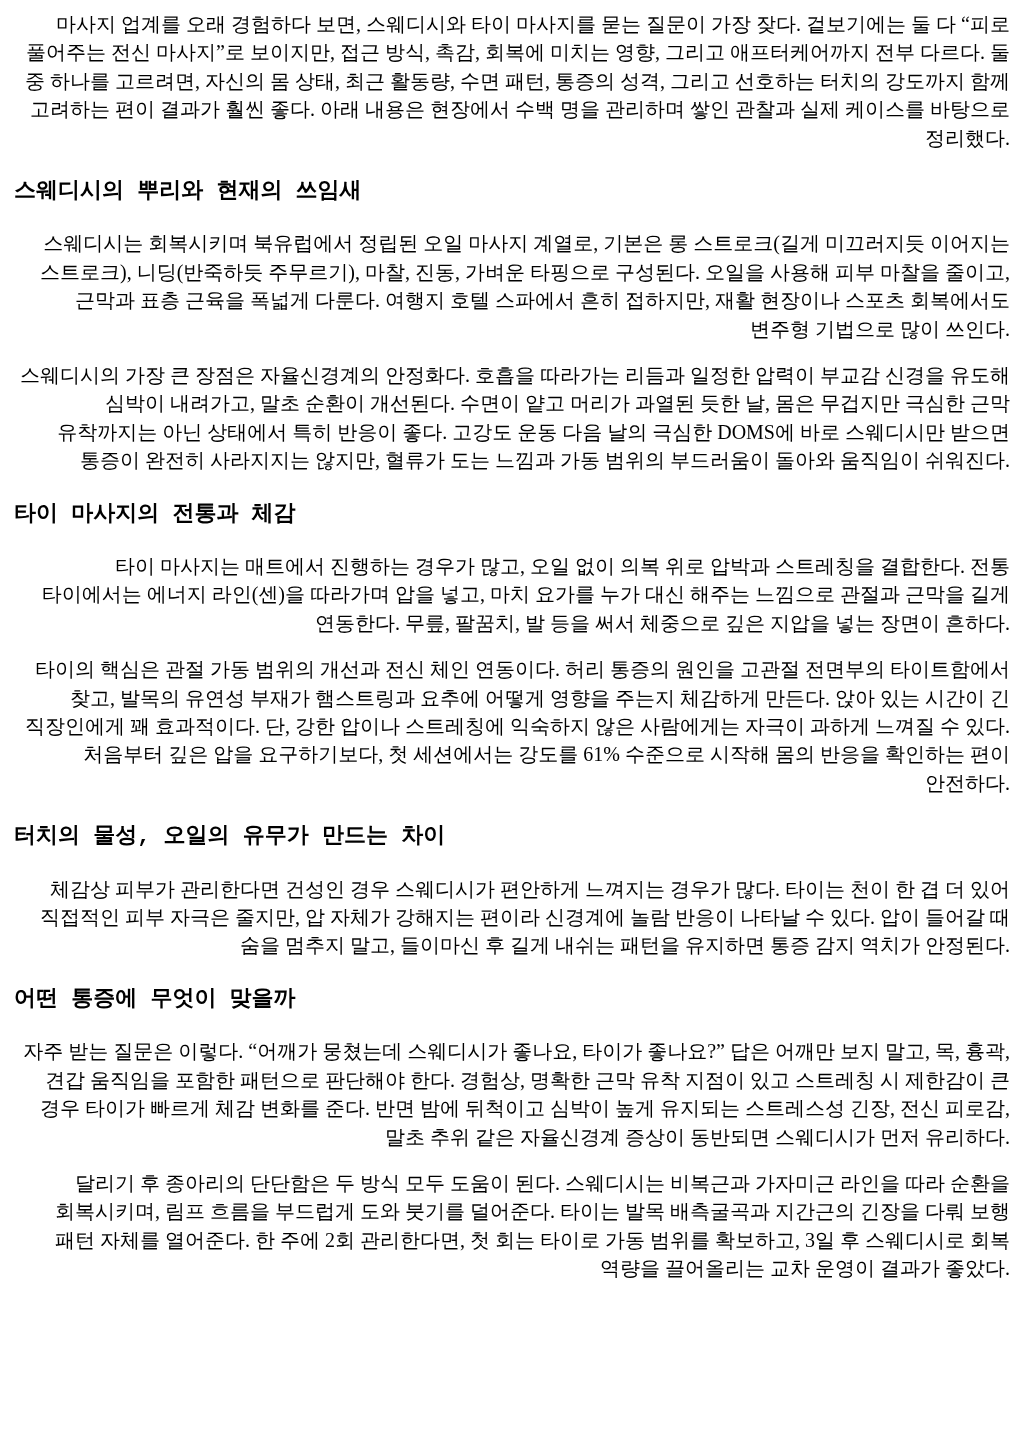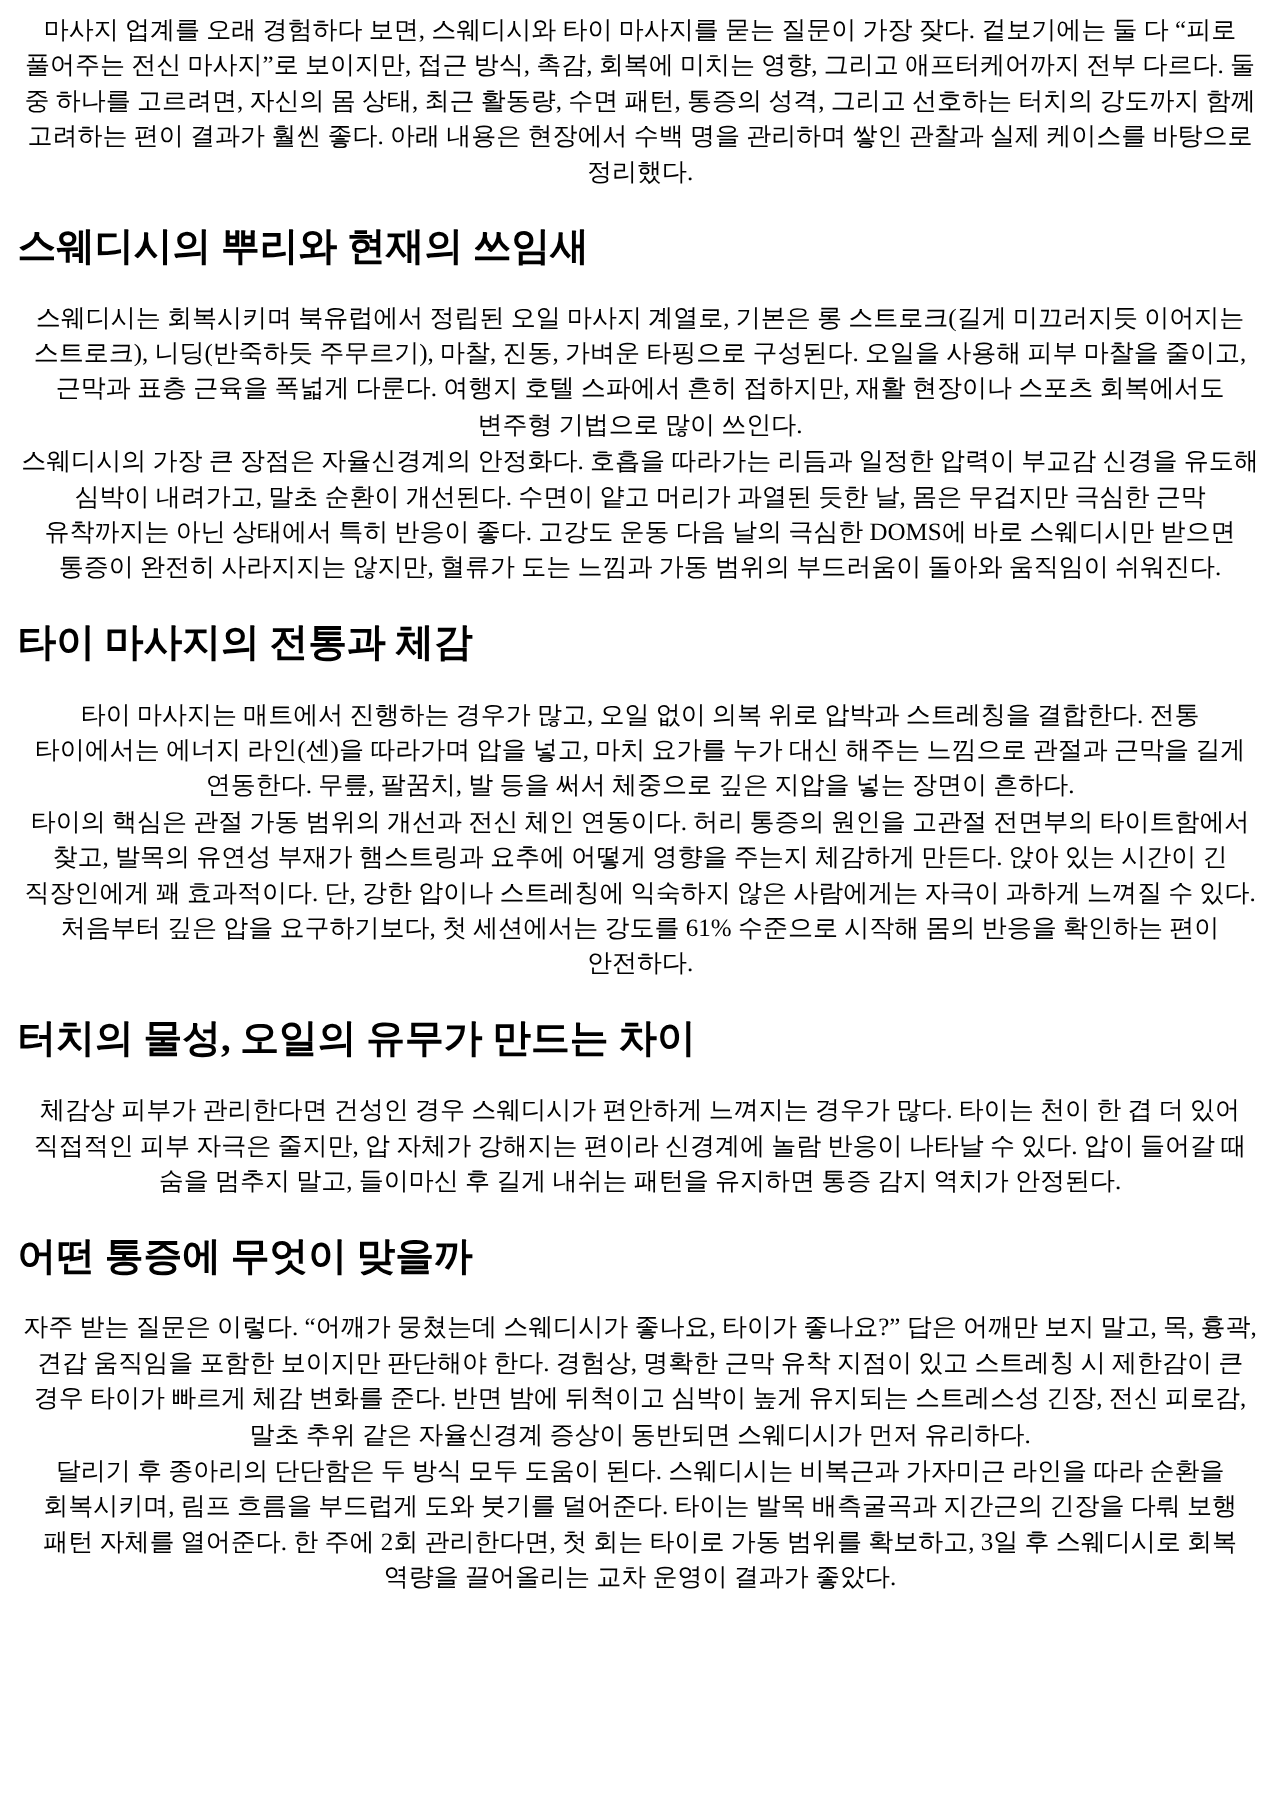--- a/index.html
+++ b/index.html
@@ -12,31 +12,31 @@
     box-sizing: border-box;
     font-family: "Liberation Serif", "DejaVu Serif", serif;
     color: #000000;
   }
   .article {
     padding: 10px 14px 24px 14px;
   }
   .article p {
     font-size: 20px;
     line-height: 1.42;
-    margin: 1px 0;
+    margin: 18px 0;
     word-break: keep-all;
     overflow-wrap: break-word;
-    text-align: center;
+    text-align: right;
   }
   .article p.intro {
     margin-top: 0;
   }
   .article h2 {
-    font-family: Liberation Serif, serif;
-    font-size: 31px;
+    font-family: Liberation Mono, monospace;
+    font-size: 22px;
     font-weight: 700;
     line-height: 1.25;
     margin: 26px 0 24px 0;
     word-break: keep-all;
   }
 </style>
 </head>
 <body>
 
 <main class="article">
@@ -55,17 +55,17 @@
     <p>타이의 핵심은 관절 가동 범위의 개선과 전신 체인 연동이다. 허리 통증의 원인을 고관절 전면부의 타이트함에서 찾고, 발목의 유연성 부재가 햄스트링과 요추에 어떻게 영향을 주는지 체감하게 만든다. 앉아 있는 시간이 긴 직장인에게 꽤 효과적이다. 단, 강한 압이나 스트레칭에 익숙하지 않은 사람에게는 자극이 과하게 느껴질 수 있다. 처음부터 깊은 압을 요구하기보다, 첫 세션에서는 강도를 61% 수준으로 시작해 몸의 반응을 확인하는 편이 안전하다.</p>
   </section>
 
   <section>
     <h2>터치의 물성, 오일의 유무가 만드는 차이</h2>
     <p>체감상 피부가 관리한다면 건성인 경우 스웨디시가 편안하게 느껴지는 경우가 많다. 타이는 천이 한 겹 더 있어 직접적인 피부 자극은 줄지만, 압 자체가 강해지는 편이라 신경계에 놀람 반응이 나타날 수 있다. 압이 들어갈 때 숨을 멈추지 말고, 들이마신 후 길게 내쉬는 패턴을 유지하면 통증 감지 역치가 안정된다.</p>
   </section>
 
   <section>
     <h2>어떤 통증에 무엇이 맞을까</h2>
-    <p>자주 받는 질문은 이렇다. “어깨가 뭉쳤는데 스웨디시가 좋나요, 타이가 좋나요?” 답은 어깨만 보지 말고, 목, 흉곽, 견갑 움직임을 포함한 보이지만 판단해야 한다. 경험상, 명확한 근막 유착 지점이 있고 스트레칭 시 제한감이 큰 경우 타이가 빠르게 체감 변화를 준다. 반면 밤에 뒤척이고 심박이 높게 유지되는 스트레스성 긴장, 전신 피로감, 말초 추위 같은 자율신경계 증상이 동반되면 스웨디시가 먼저 유리하다.</p>
+    <p>자주 받는 질문은 이렇다. “어깨가 뭉쳤는데 스웨디시가 좋나요, 타이가 좋나요?” 답은 어깨만 보지 말고, 목, 흉곽, 견갑 움직임을 포함한 패턴으로 판단해야 한다. 경험상, 명확한 근막 유착 지점이 있고 스트레칭 시 제한감이 큰 경우 타이가 빠르게 체감 변화를 준다. 반면 밤에 뒤척이고 심박이 높게 유지되는 스트레스성 긴장, 전신 피로감, 말초 추위 같은 자율신경계 증상이 동반되면 스웨디시가 먼저 유리하다.</p>
     <p>달리기 후 종아리의 단단함은 두 방식 모두 도움이 된다. 스웨디시는 비복근과 가자미근 라인을 따라 순환을 회복시키며, 림프 흐름을 부드럽게 도와 붓기를 덜어준다. 타이는 발목 배측굴곡과 지간근의 긴장을 다뤄 보행 패턴 자체를 열어준다. 한 주에 2회 관리한다면, 첫 회는 타이로 가동 범위를 확보하고, 3일 후 스웨디시로 회복 역량을 끌어올리는 교차 운영이 결과가 좋았다.</p>
   </section>
 
 </main>
 
 </body></html>

